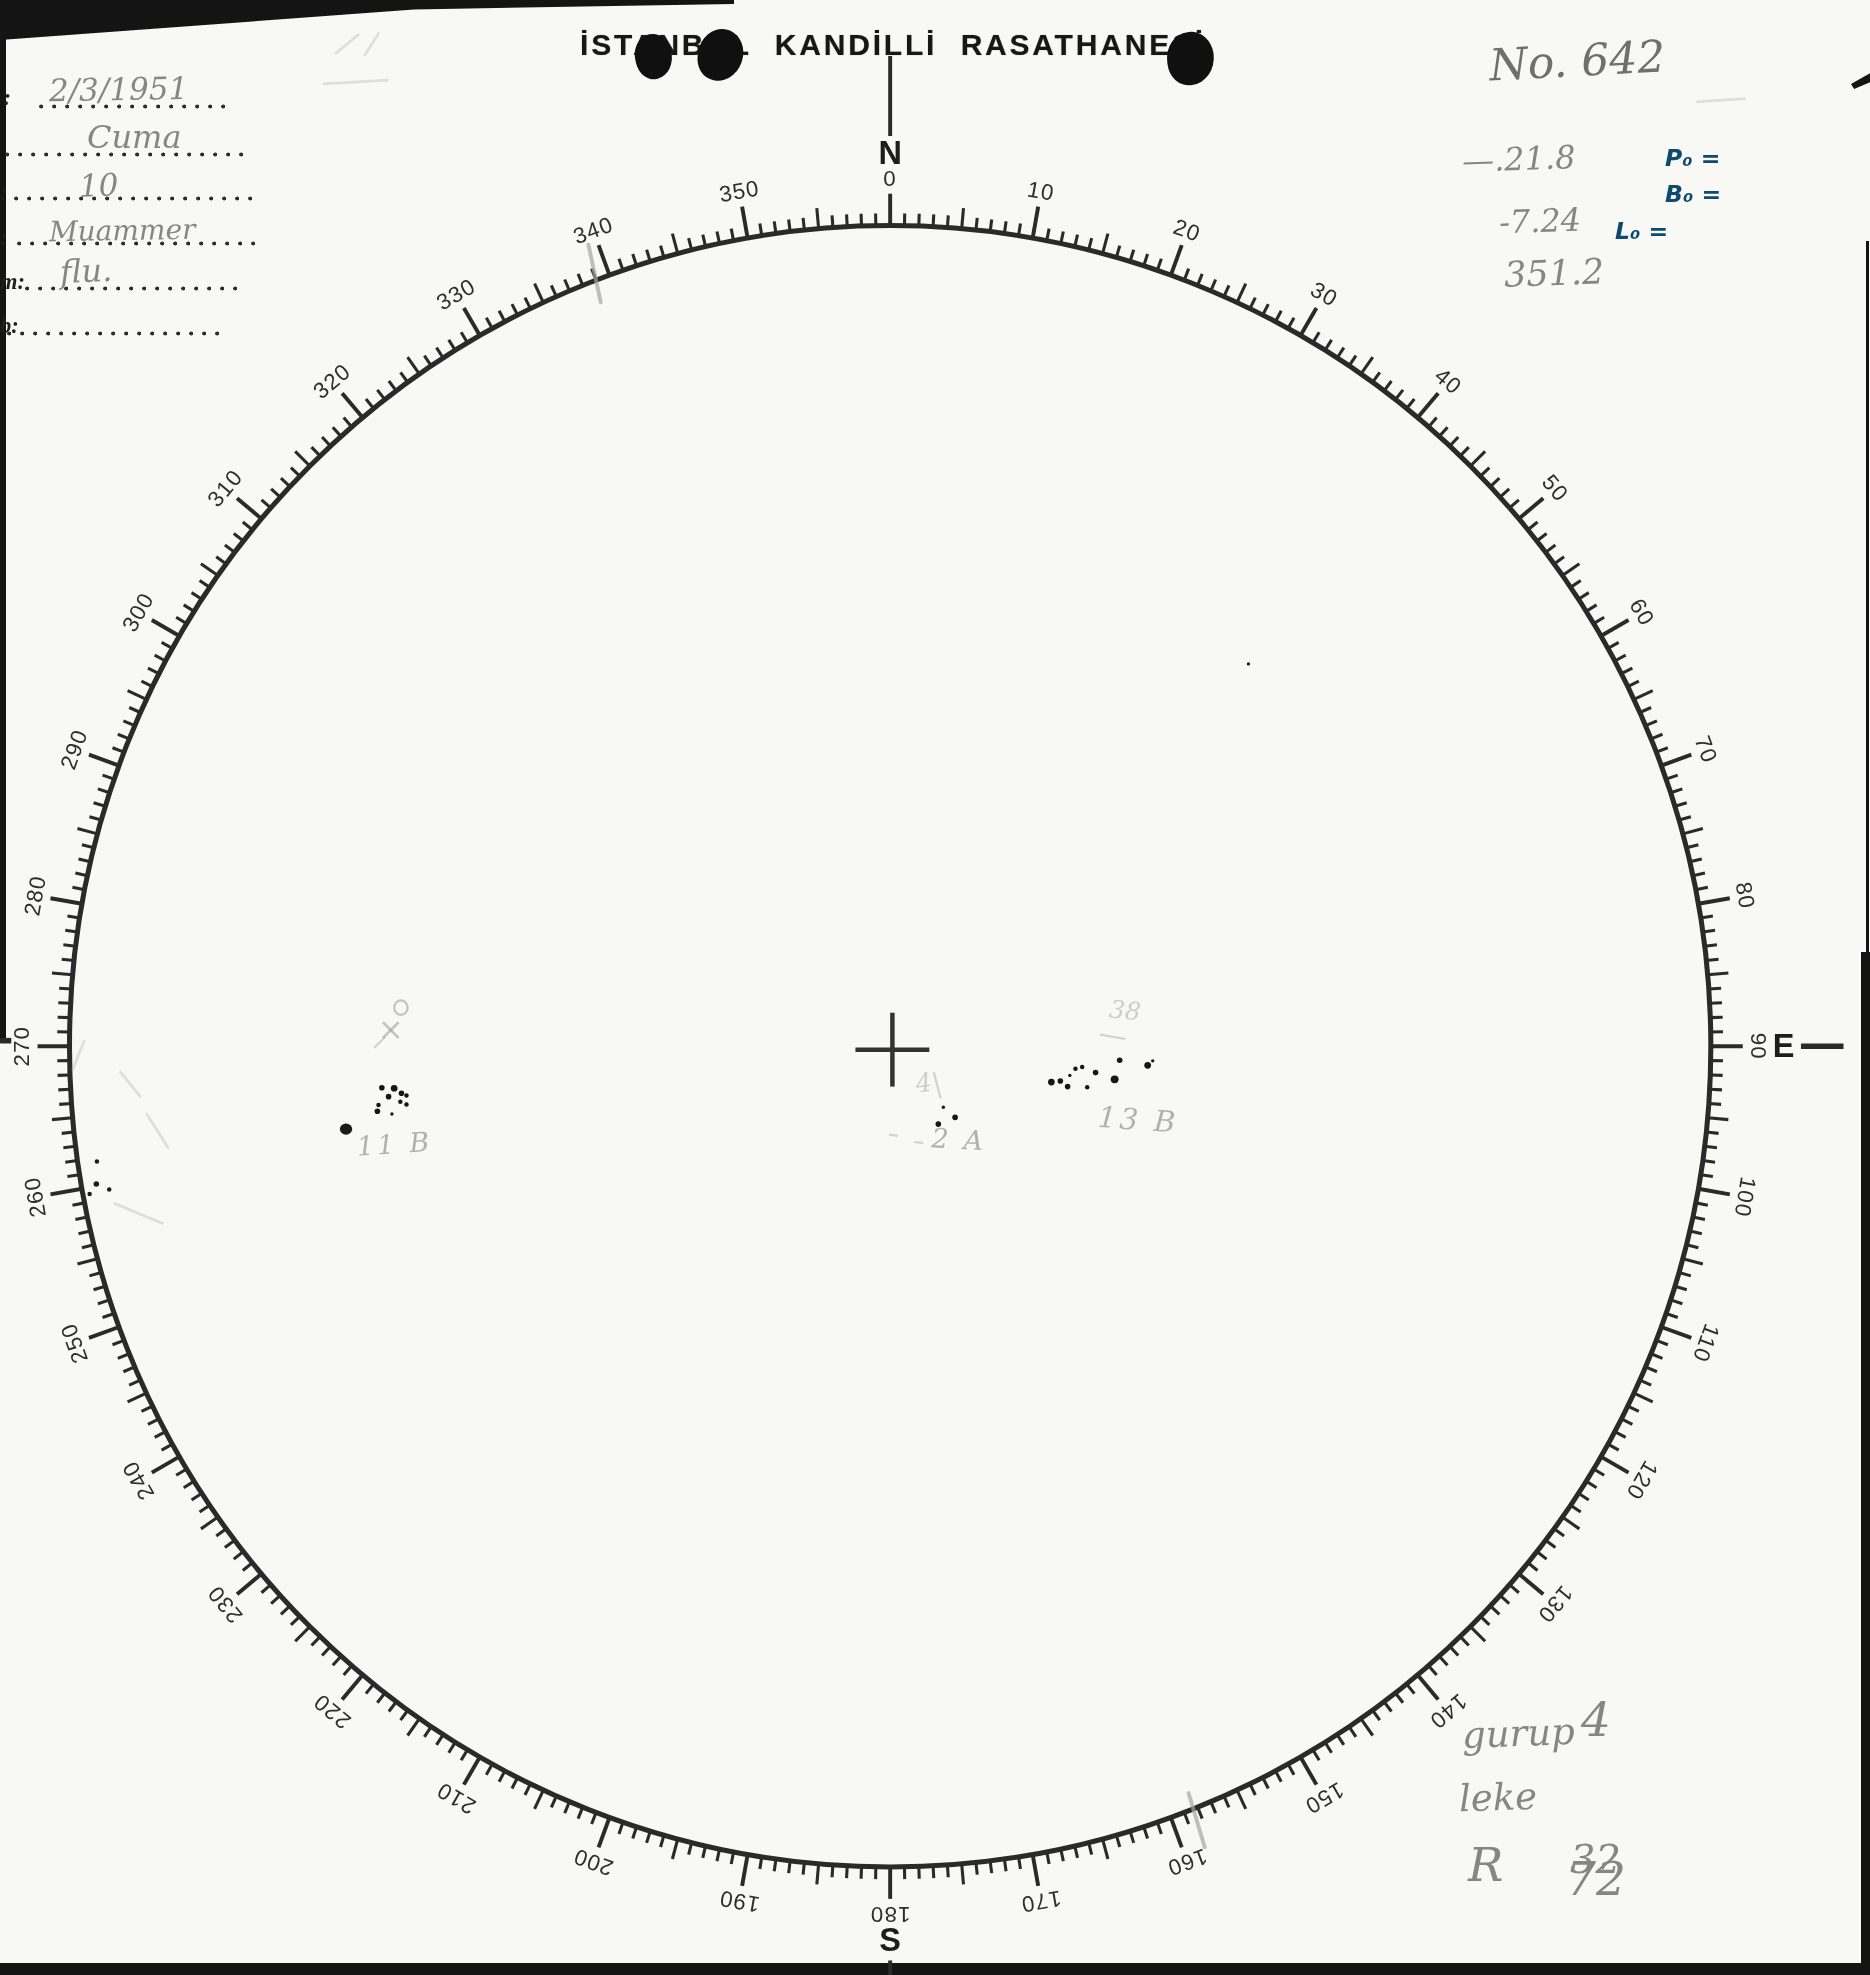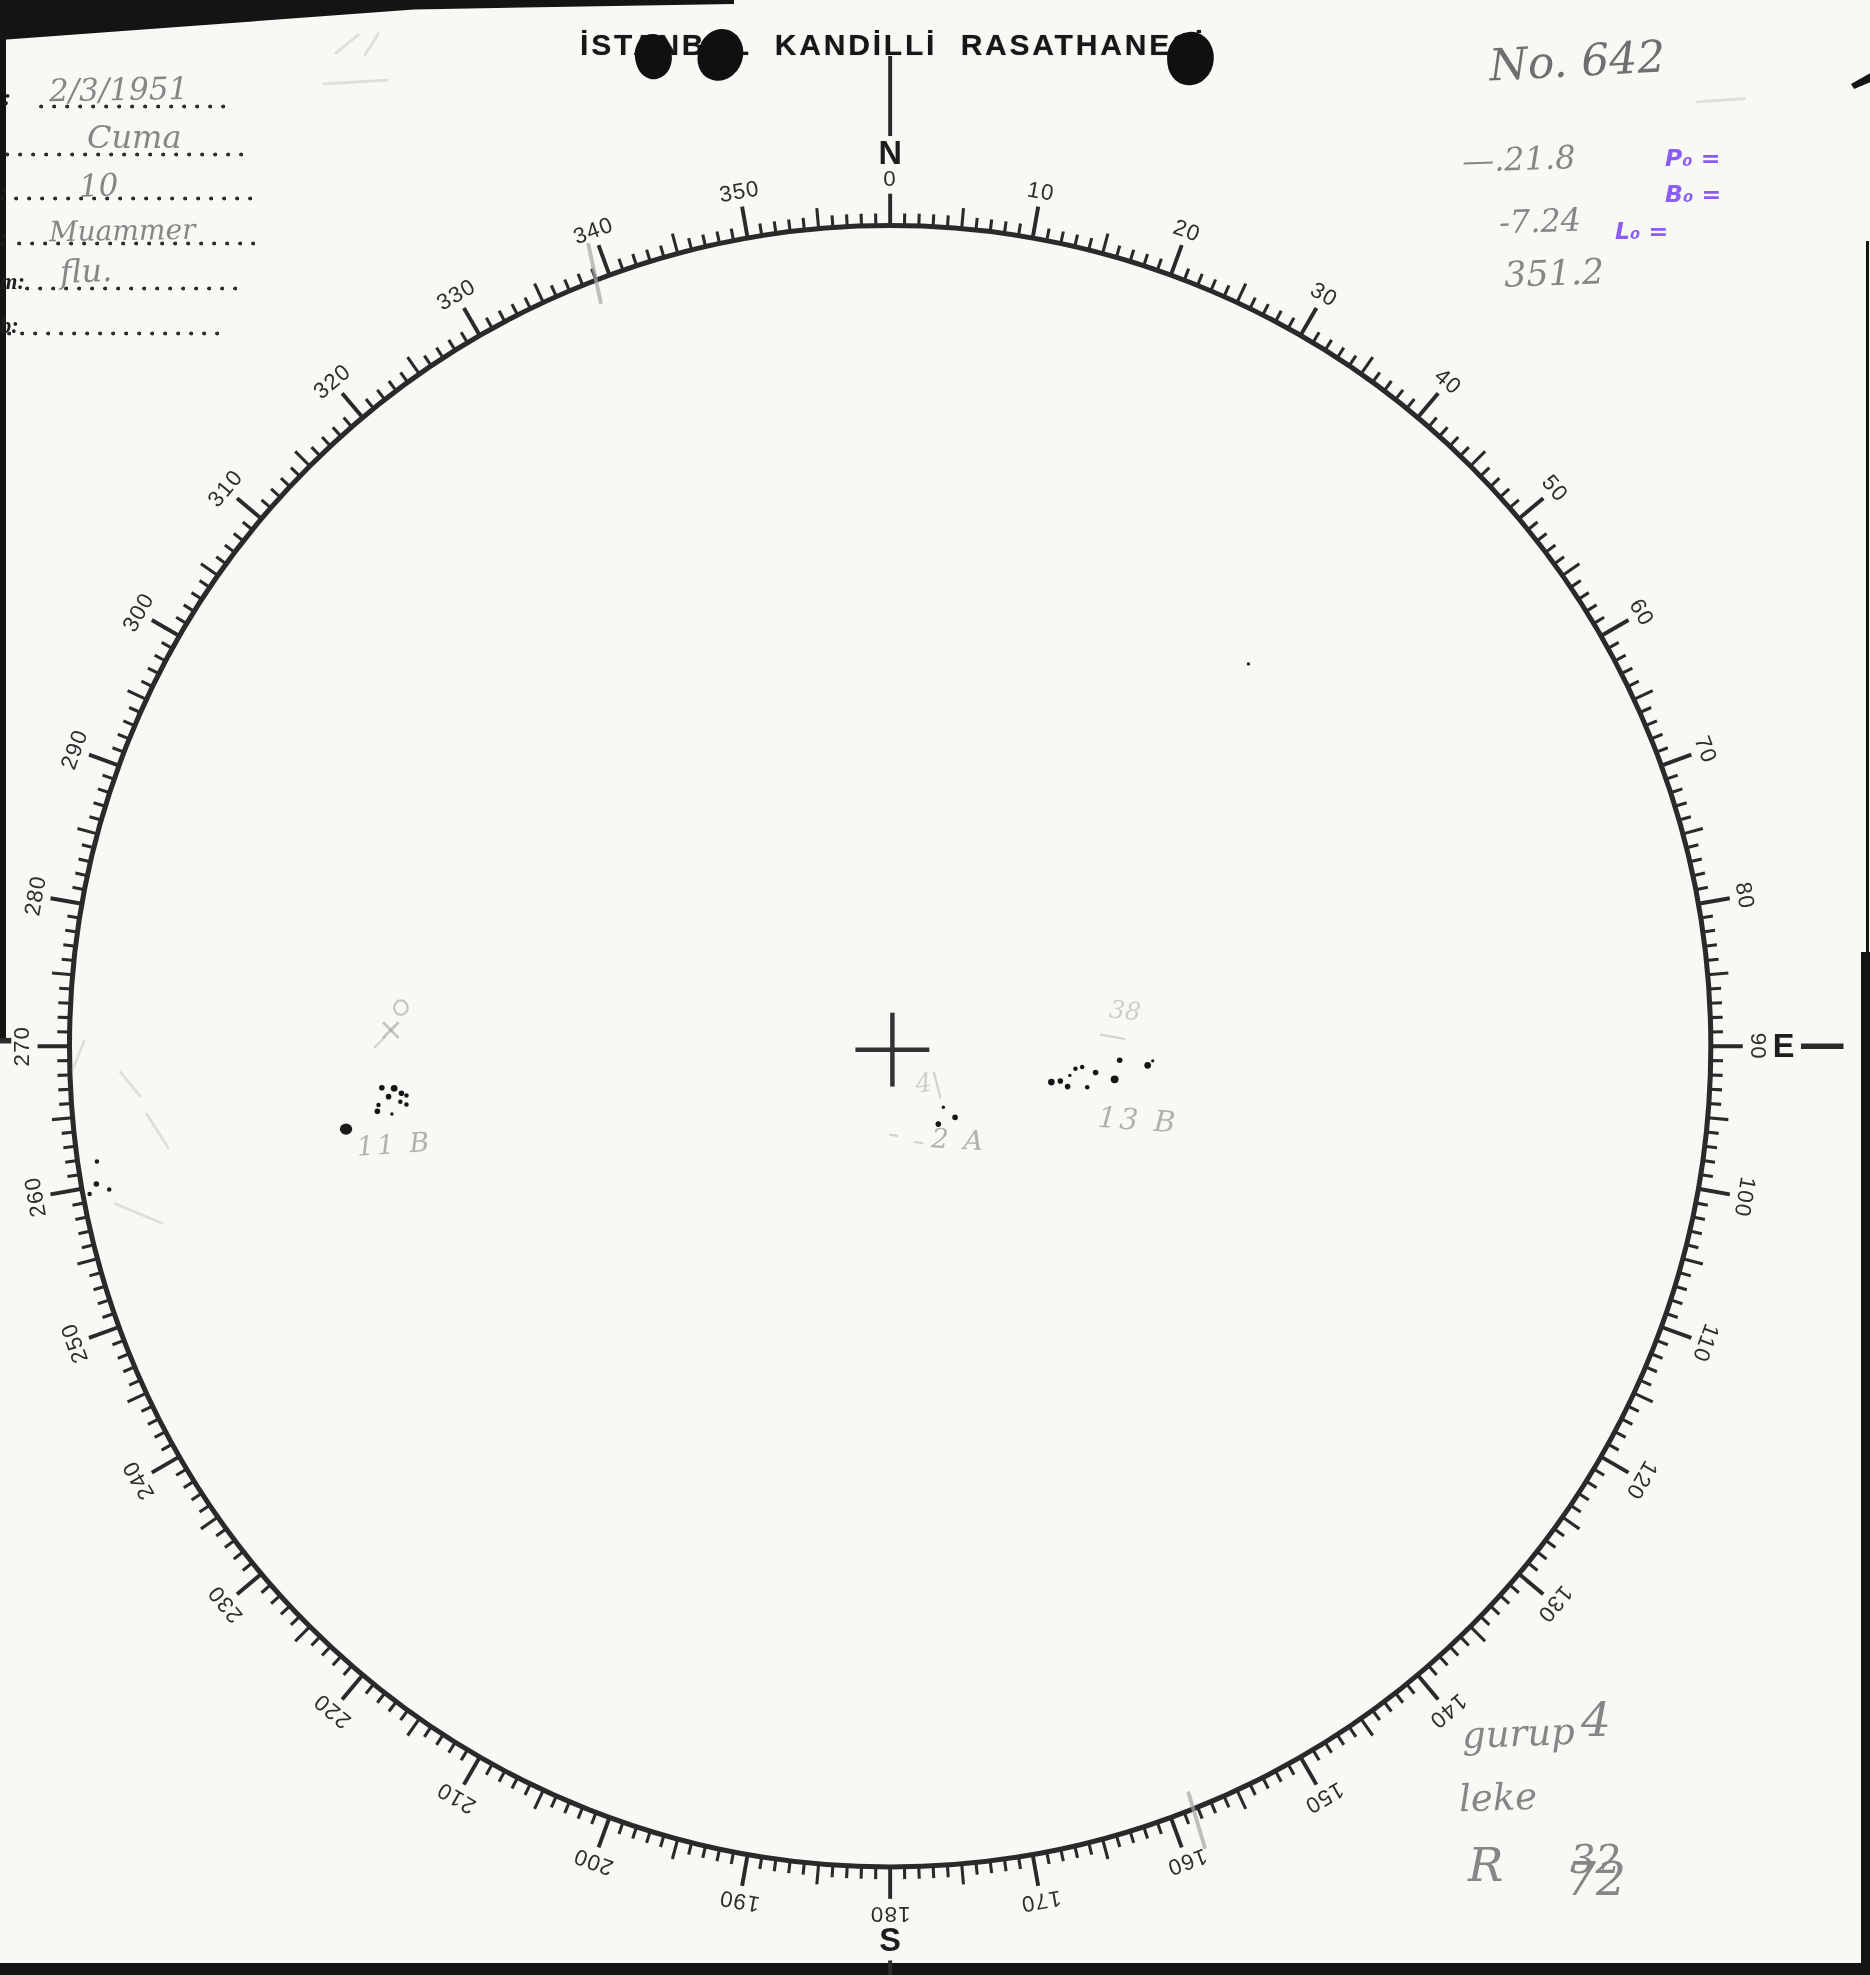--- a/index.html
+++ b/index.html
@@ -22,21 +22,21 @@
     position:absolute;left:560px;top:28px;width:666px;text-align:center;
     font-size:30px;font-weight:bold;letter-spacing:2.8px;word-spacing:12.3px;
     color:#171717;text-shadow:0 0 1.1px rgba(10,10,10,.45);
   }
   .blob{position:absolute;background:#101010;border-radius:52% 48% 55% 45%;}
   .blob1{left:635px;top:34px;width:37px;height:45px;transform:rotate(-14deg);}
   .blob2{left:698px;top:29px;width:45px;height:52px;transform:rotate(9deg);}
   .blob3{left:1167px;top:32px;width:47px;height:53px;transform:rotate(-7deg);}
   .eph-label{
     position:absolute;font-family:"DejaVu Sans",sans-serif;font-style:italic;
-    font-weight:bold;font-size:23.5px;color:#8b5cf6;
+    font-weight:bold;font-size:23.5px;color:#0c4a6e;
   }
   
   .hw{
     position:absolute;font-family:"DejaVu Serif",serif;font-style:italic;
     color:#868686;white-space:nowrap;
   }
   .hw-dark{color:#6f6f6f;}
   .form-label{
     position:absolute;font-family:"Liberation Serif",serif;font-style:italic;
     font-weight:bold;font-size:22.4px;color:#1f1f1f;

